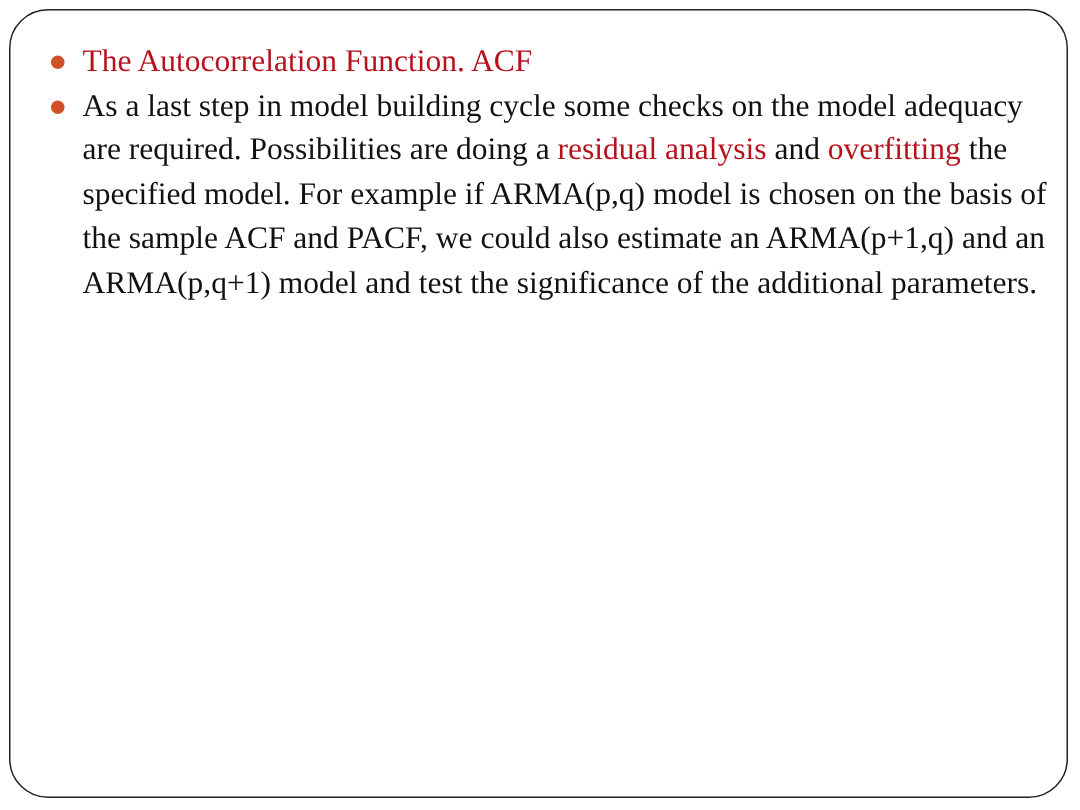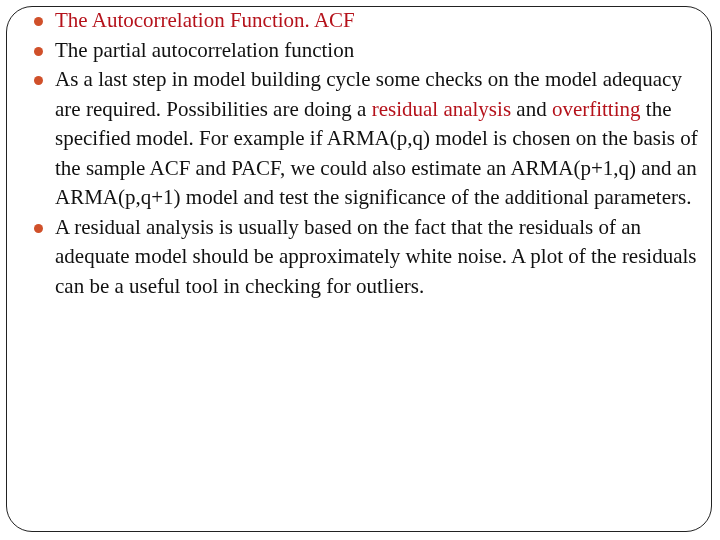--- a/index.html
+++ b/index.html
@@ -1,43 +1,35 @@
 <!DOCTYPE html>
 <html><head>
 <meta charset="utf-8">
 <style>
   html, body { margin:0; padding:0; background:#ffffff; }
   body { width:720px; height:540px; position:relative; overflow:hidden; font-family:"Liberation Serif","DejaVu Serif",serif; }
   .frame {
     position:absolute; left:6px; top:6px; width:706px; height:526px;
     border:1px solid #222; border-radius:26px; box-sizing:border-box;
   }
-  .content { position:absolute; left:30px; top:6px; width:680px; }
+  .content { position:absolute; left:30px; top:26px; width:680px; }
   .item { position:relative; padding-left:25px; font-size:21px; line-height:29.5px; color:#111; }
   .item .bullet {
     position:absolute; left:4px; top:11px; width:9px; height:9px; border-radius:50%;
     background:#d0502a;
   }
   .red { color:#b5121b; }
   .txt { display:block; width:655px; }
 </style>
 </head>
 <body>
 
 <div class="frame"></div>
 <div class="content">
   <div class="item">
     <span class="bullet"></span>
     <span class="txt"><span class="red">The Autocorrelation Function. ACF</span></span>
   </div>
   <div class="item">
     <span class="bullet"></span>
-    <span class="txt"><span>The partial autocorrelation function</span></span>
-  </div>
-  <div class="item">
-    <span class="bullet"></span>
     <span class="txt"><span>As a last step in model building cycle some checks on the model adequacy are required. Possibilities are doing a </span><span class="red">residual analysis</span><span> and </span><span class="red">overfitting</span><span> the specified model. For example if ARMA(p,q) model is chosen on the basis of the sample ACF and PACF, we could also estimate an ARMA(p+1,q) and an ARMA(p,q+1) model and test the significance of the additional parameters.</span></span>
-  </div>
-  <div class="item">
-    <span class="bullet"></span>
-    <span class="txt"><span>A residual analysis is usually based on the fact that the residuals of an adequate model should be approximately white noise. A plot of the residuals can be a useful tool in checking for outliers.</span></span>
   </div>
 </div>
 
 </body></html>

